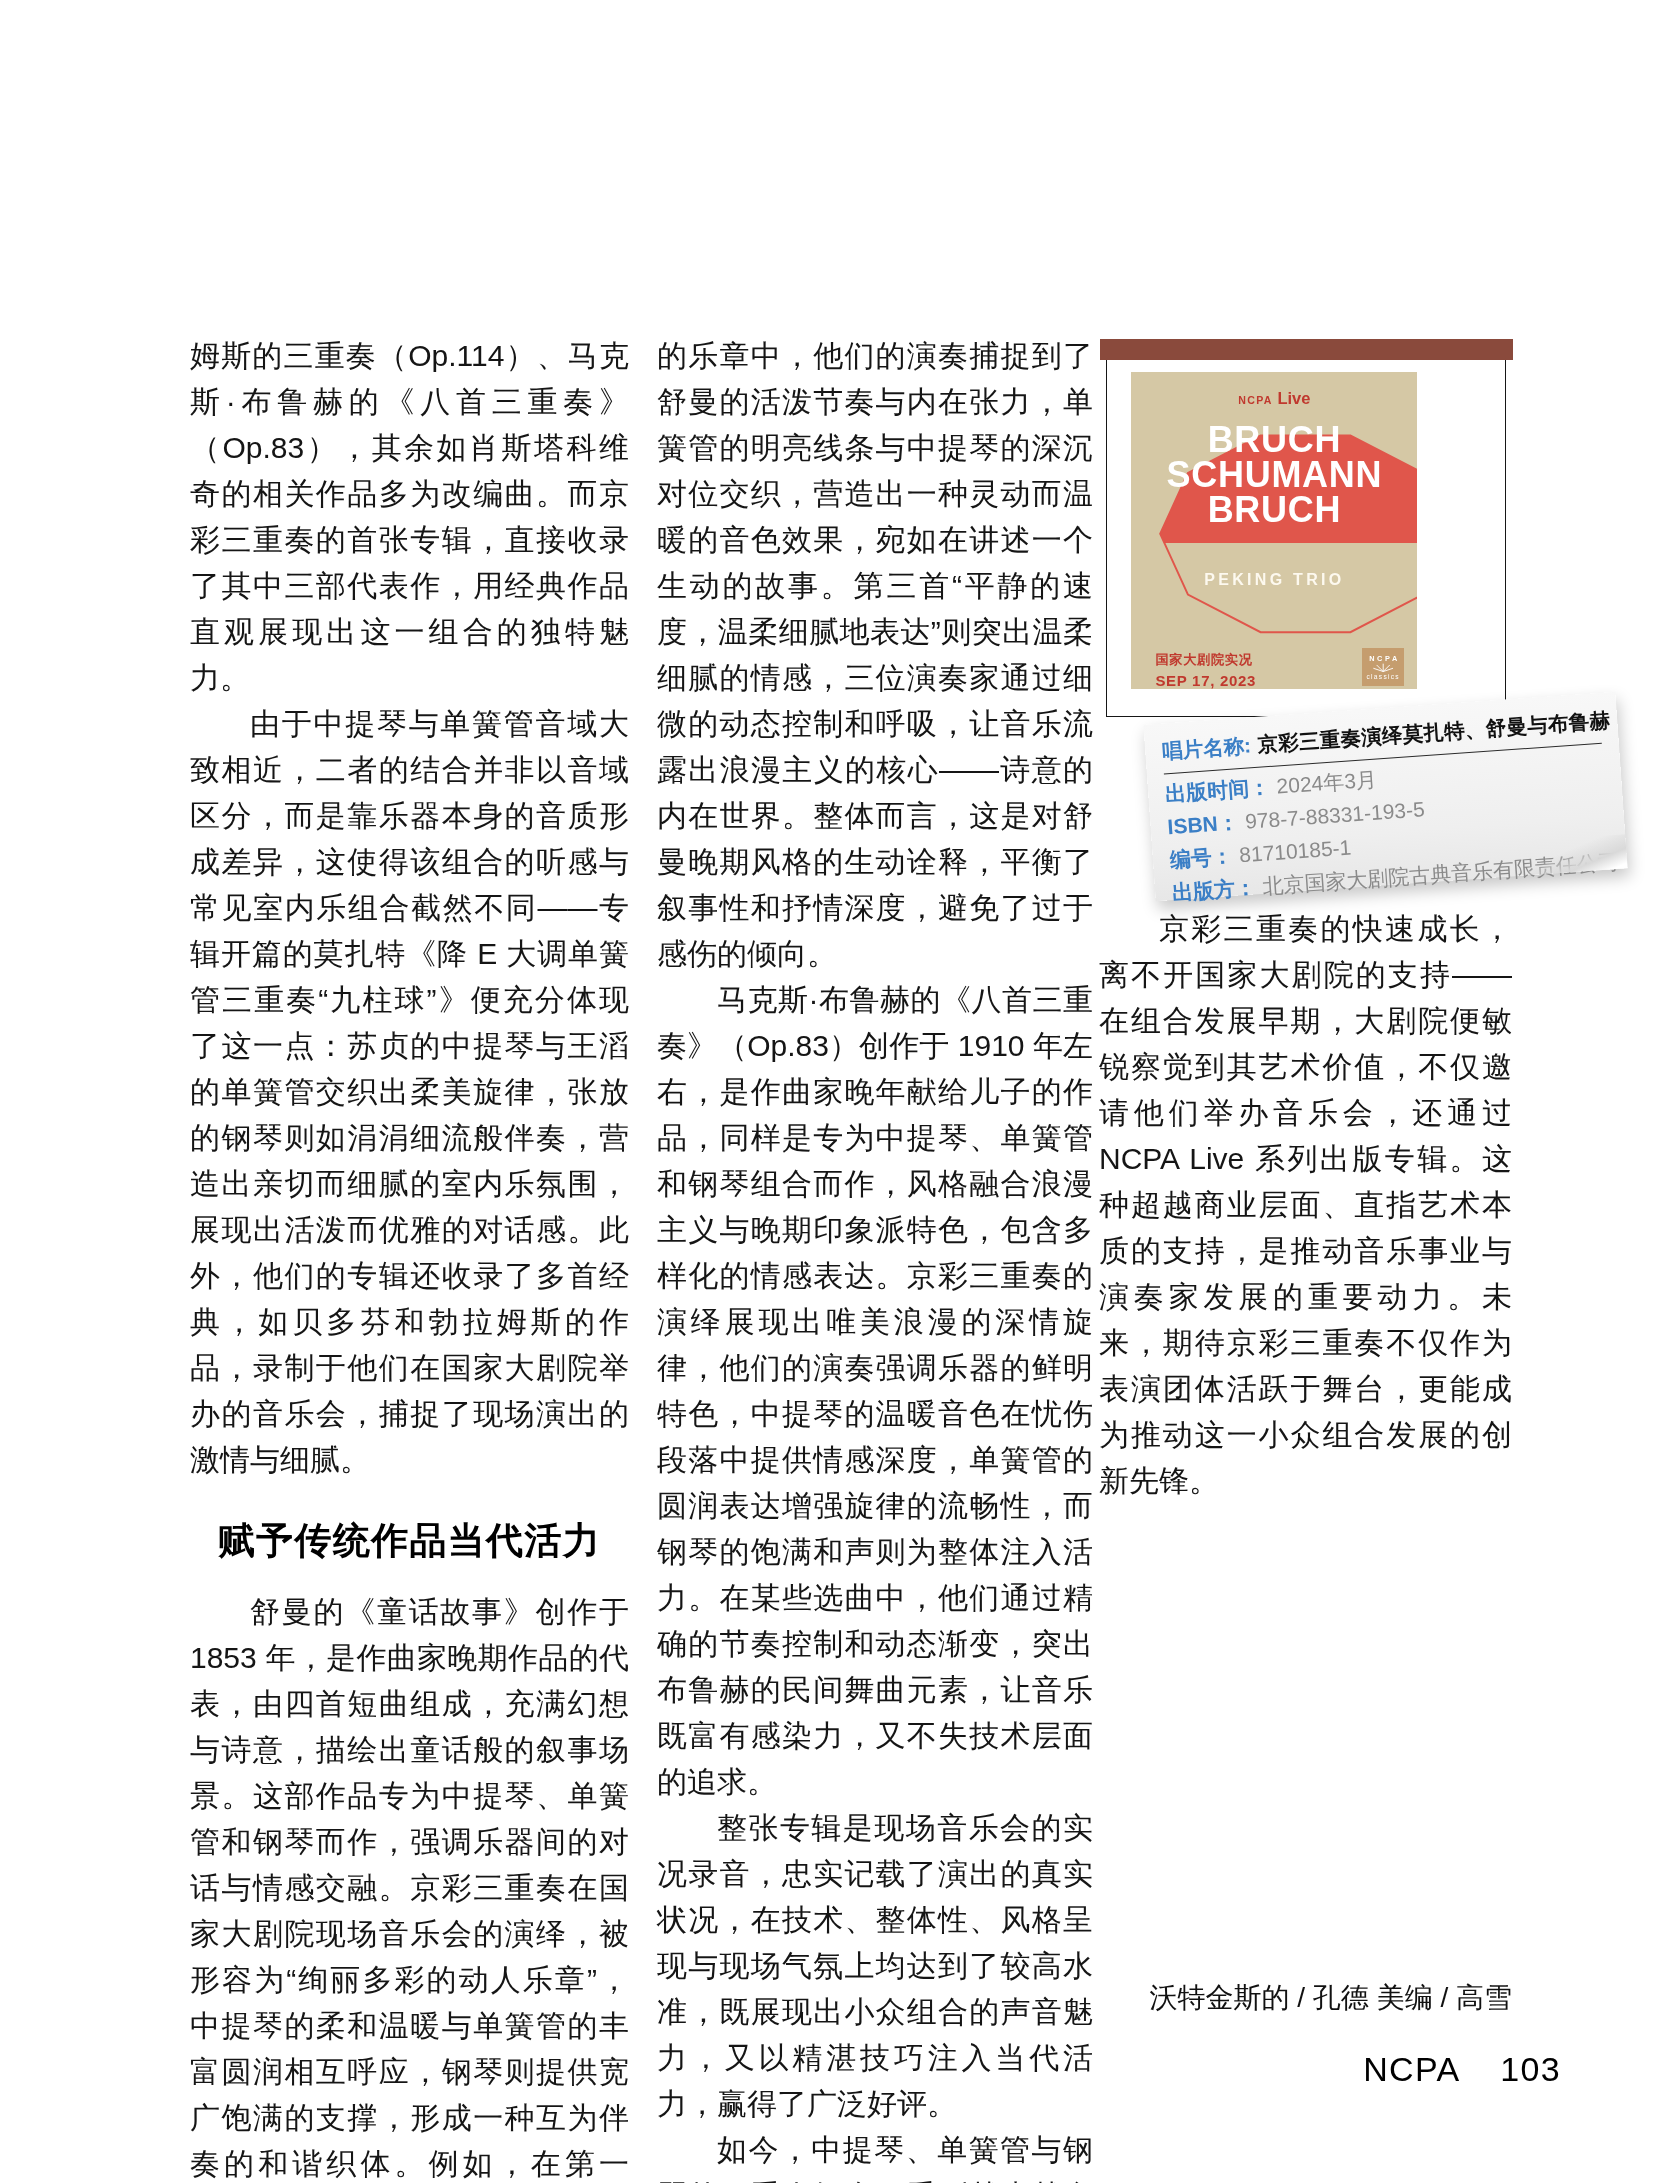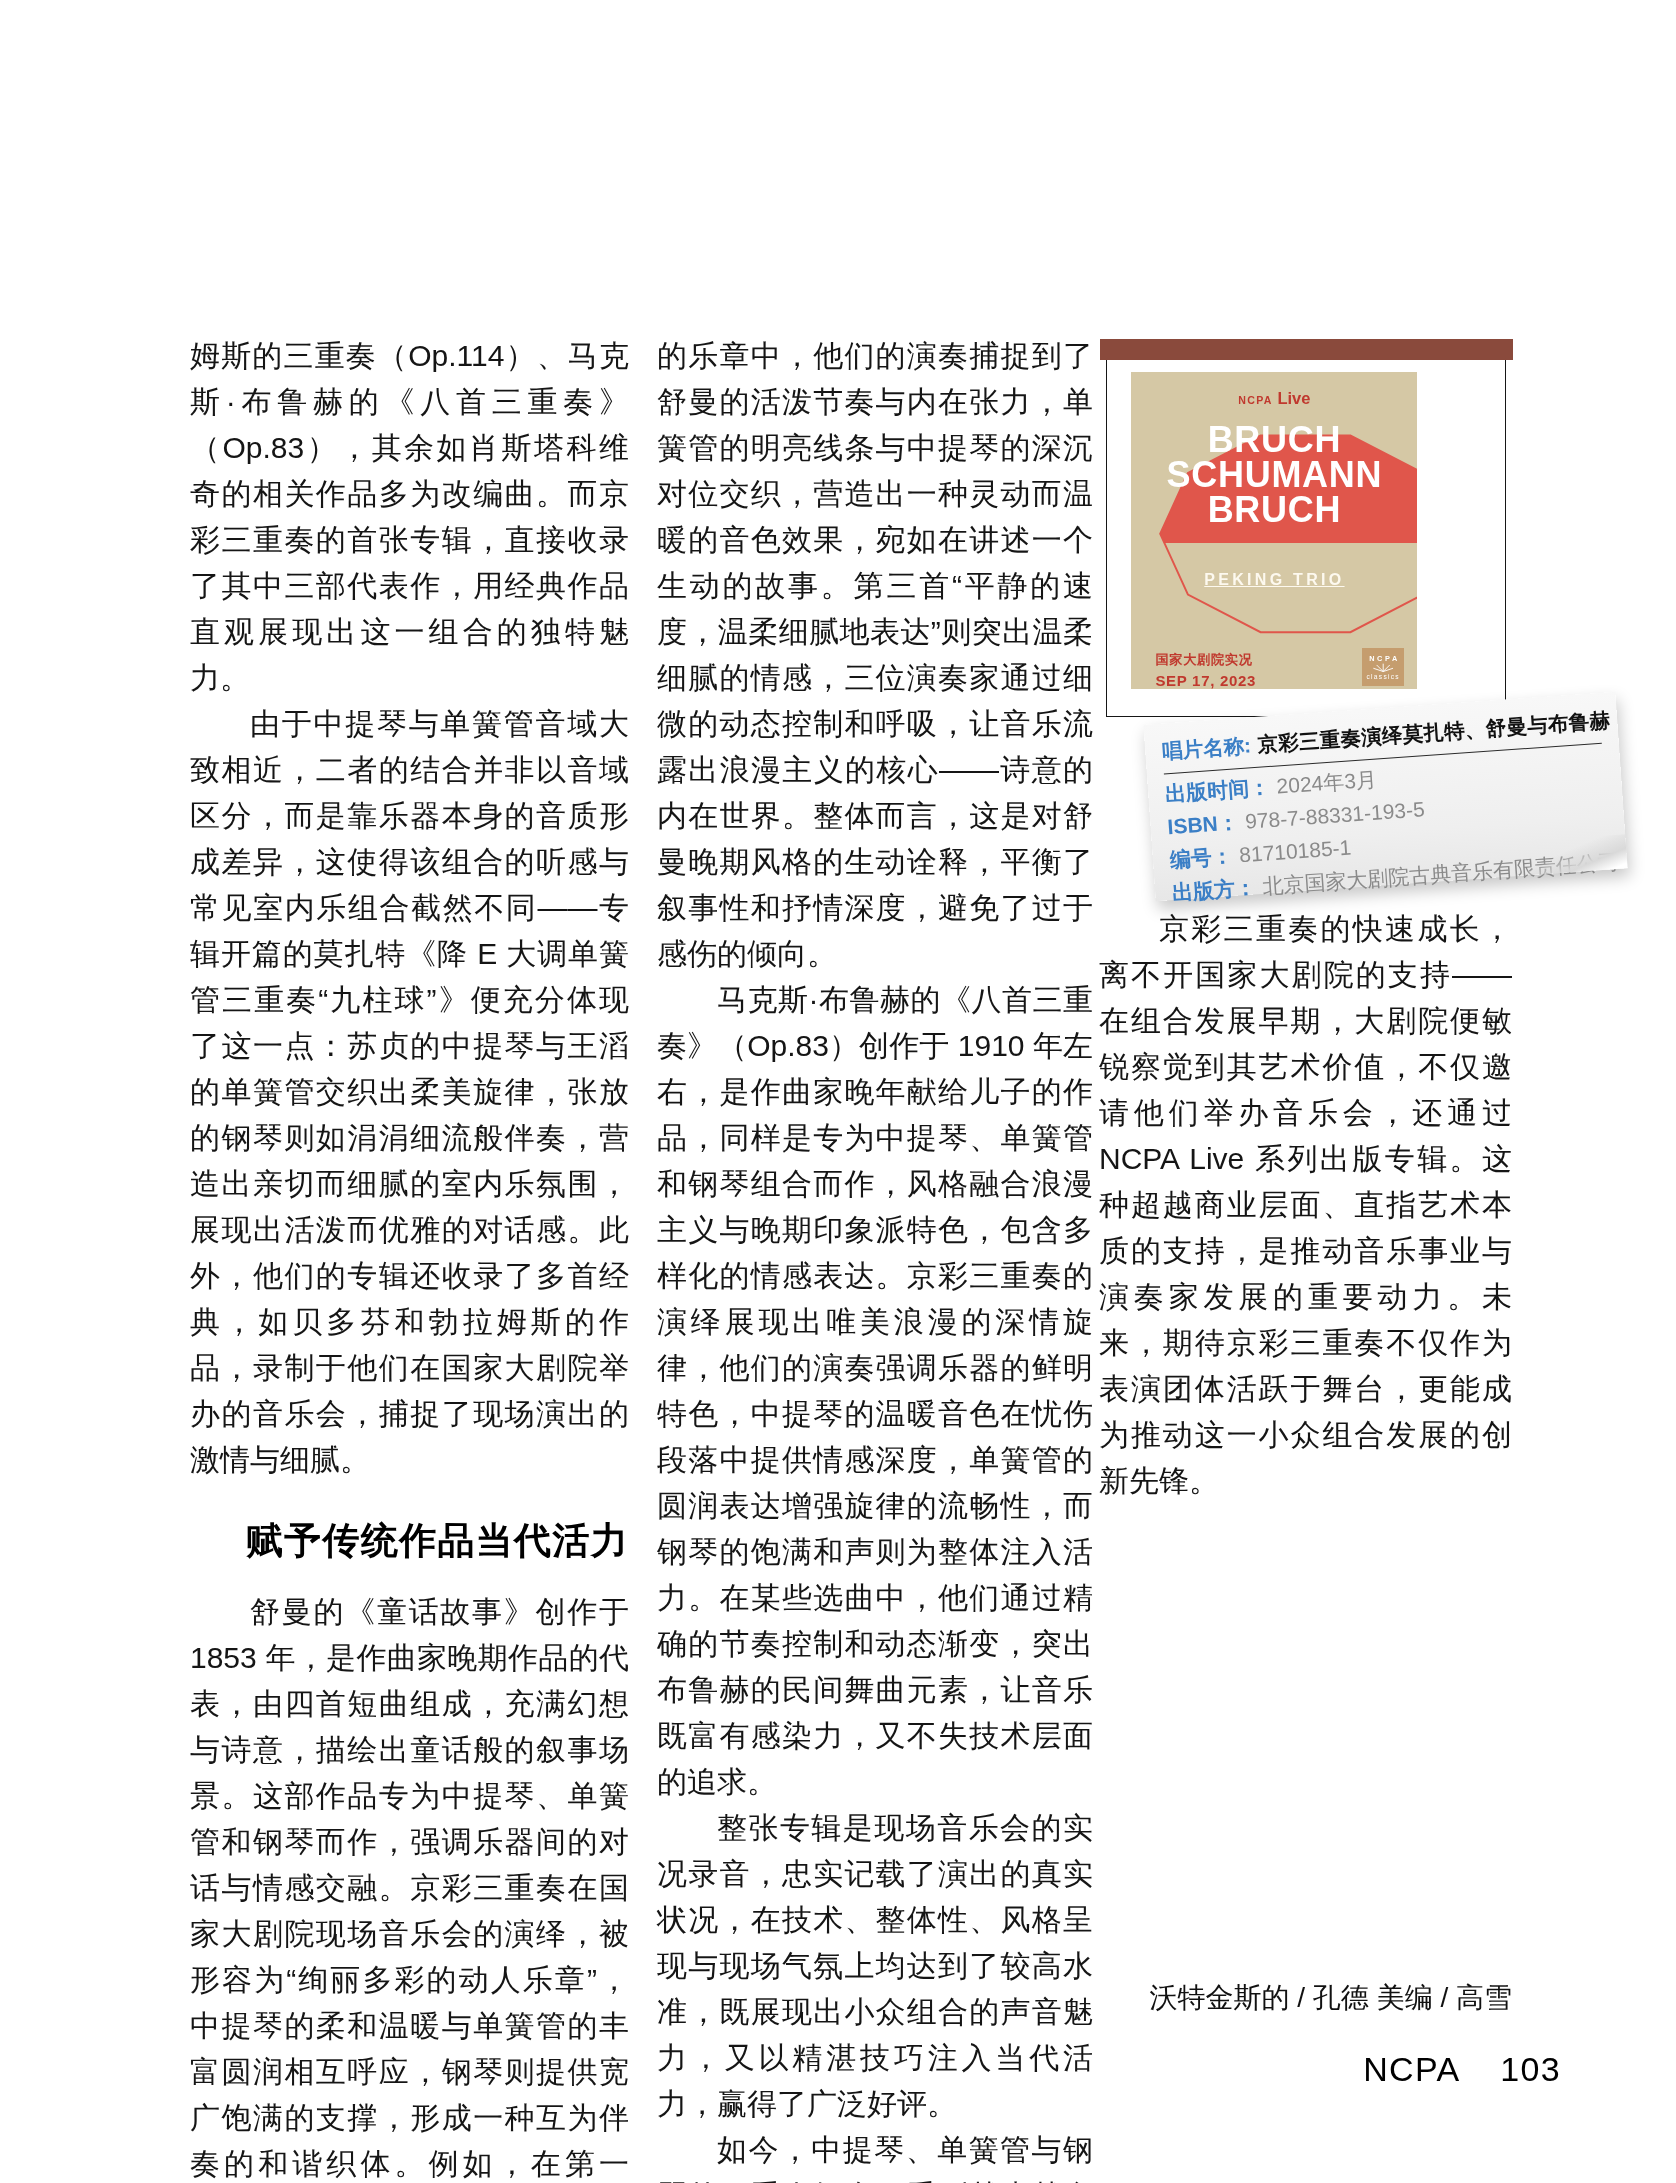--- a/index.html
+++ b/index.html
@@ -10,21 +10,21 @@
   }
   
   .col{position:absolute;top:333px;font-size:30px;line-height:46px;
        text-align:justify;color:#151515;}
   .col p{margin:0;}
   .indent{text-indent:2em;}
   #col1{left:190px;width:439px;}
   #col2{left:657px;width:436px;}
   #col3{left:1099px;top:906px;width:413px;}
   .heading{font-size:37px;font-weight:bold;line-height:48px;
-           margin:34px 0 24px 0;letter-spacing:1.3px;text-align:right;color:#000;}
+           margin:34px 0 24px 0;letter-spacing:1.3px;text-align:center;color:#000;}
   
   .credit{position:absolute;left:1099px;top:1981px;width:413px;
     text-align:right;font-size:28px;line-height:33px;color:#111;}
   .footer{position:absolute;top:2050px;right:115px;font-size:34px;
     letter-spacing:1.3px;color:#000;}
   .footer-num{margin-left:40px;}
   
   .album-bar{position:absolute;left:1100px;top:339px;width:413px;height:21px;
     background:#8a4a3c;}
   .album-frame{position:absolute;left:1106px;top:360px;width:400px;height:357px;
@@ -32,21 +32,21 @@
   .album-cover{position:absolute;left:24.4px;top:12px;width:286px;height:317px;
     background:#d5c8a5;overflow:hidden;}
   .poly-svg{position:absolute;left:0;top:0;width:349px;height:317px;}
   .ncpa-live{position:absolute;left:0;top:17px;width:100%;text-align:center;
     color:#c0392e;}
   .ncpa-small{font-size:10.6px;font-weight:bold;letter-spacing:1.3px;}
   .live{font-size:16.5px;font-weight:bold;margin-left:4.6px;}
   .album-title{position:absolute;left:0;top:50px;width:100%;text-align:center;
     color:#ffffff;font-weight:bold;font-size:36px;line-height:35px;letter-spacing:0.7px;}
   .artist{position:absolute;left:0;top:199px;width:100%;text-align:center;
-    color:#fdf9ef;font-size:16px;font-weight:bold;letter-spacing:3.3px;text-decoration:underline;}
+    color:#fdf9ef;font-size:16px;font-weight:bold;letter-spacing:3.3px;}
   .venue-block{position:absolute;left:24px;top:279px;color:#c0392e;text-align:left;}
   .venue{font-size:13.2px;font-weight:bold;letter-spacing:0.7px;}
   .date{font-size:15px;font-weight:bold;margin-top:2.6px;letter-spacing:0.7px;}
   .logo{position:absolute;right:13.2px;top:276px;width:42px;height:38px;
     background:#c59d6e;display:flex;flex-direction:column;align-items:center;
     justify-content:center;gap:0.7px;}
   .logo-top{color:#fff;font-size:7.3px;font-weight:bold;letter-spacing:2.6px;margin-left:2.6px;}
   .logo-bottom{color:#fff;font-size:6.6px;letter-spacing:1.3px;}
   
   .card{position:absolute;left:1149px;top:708px;width:473px;height:177px;

